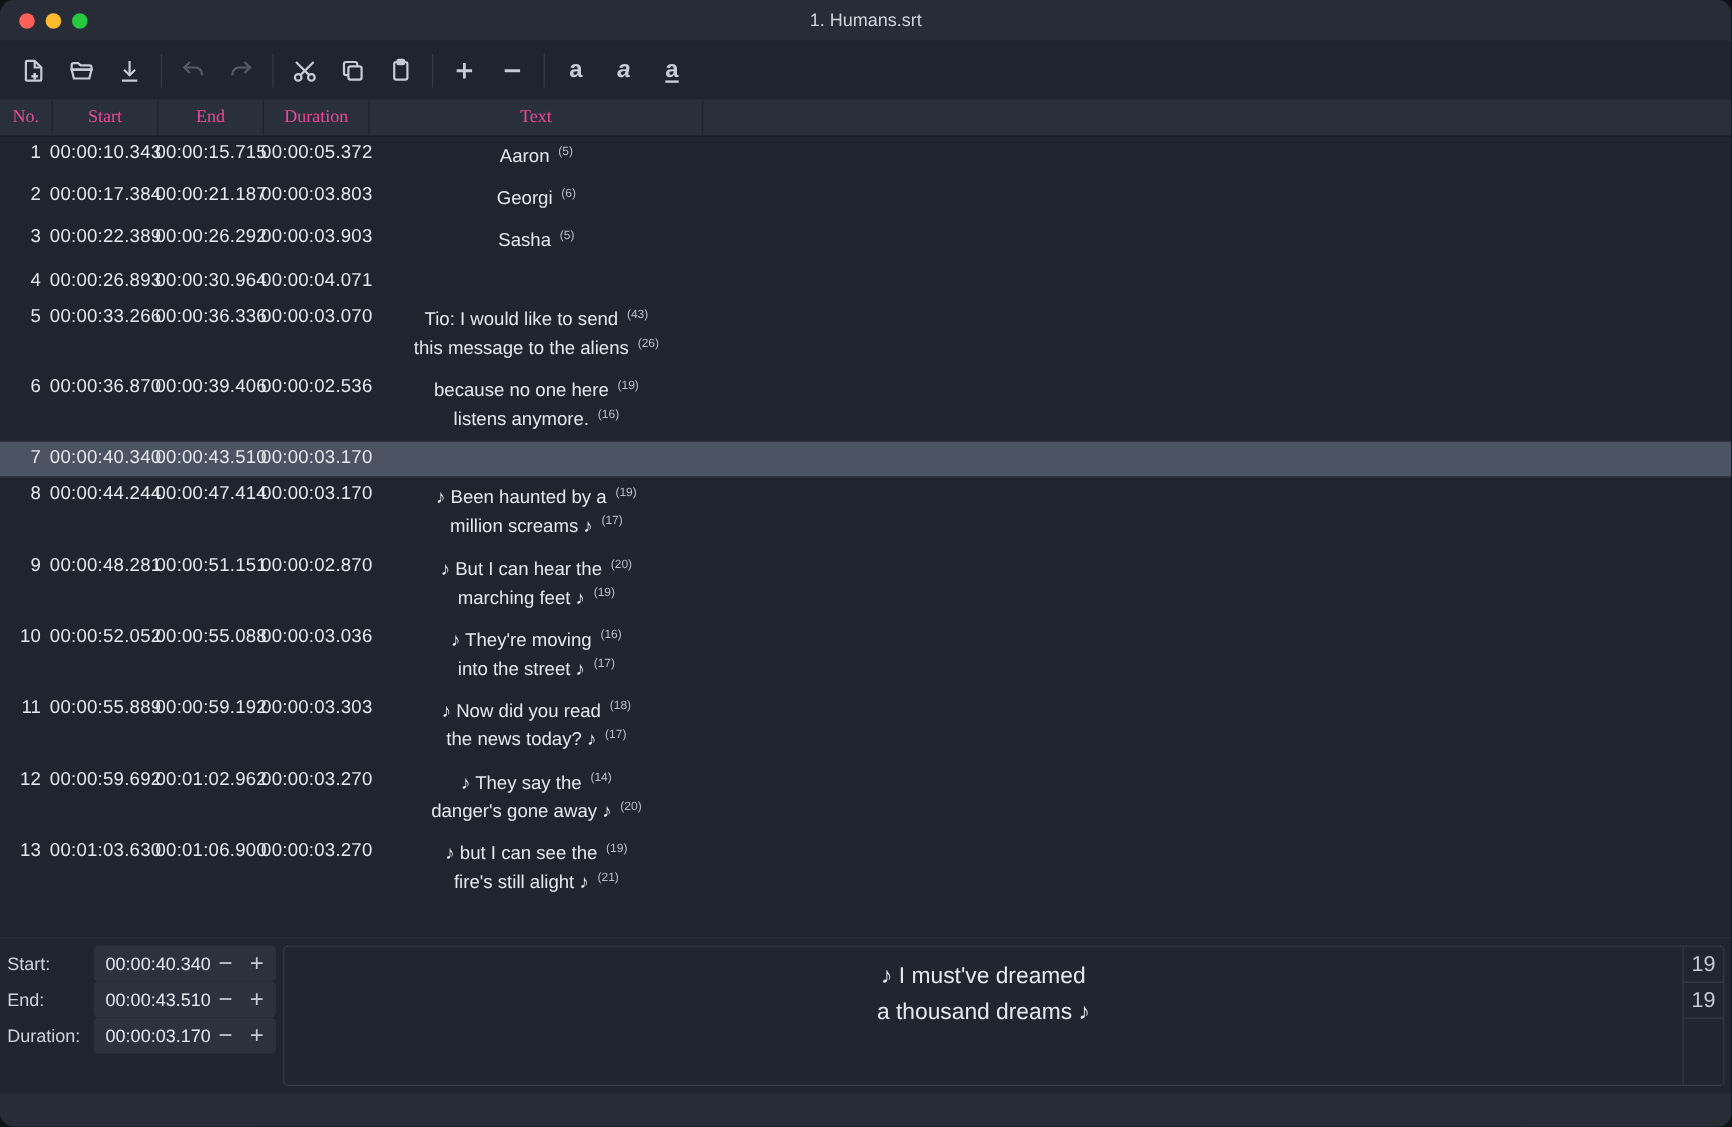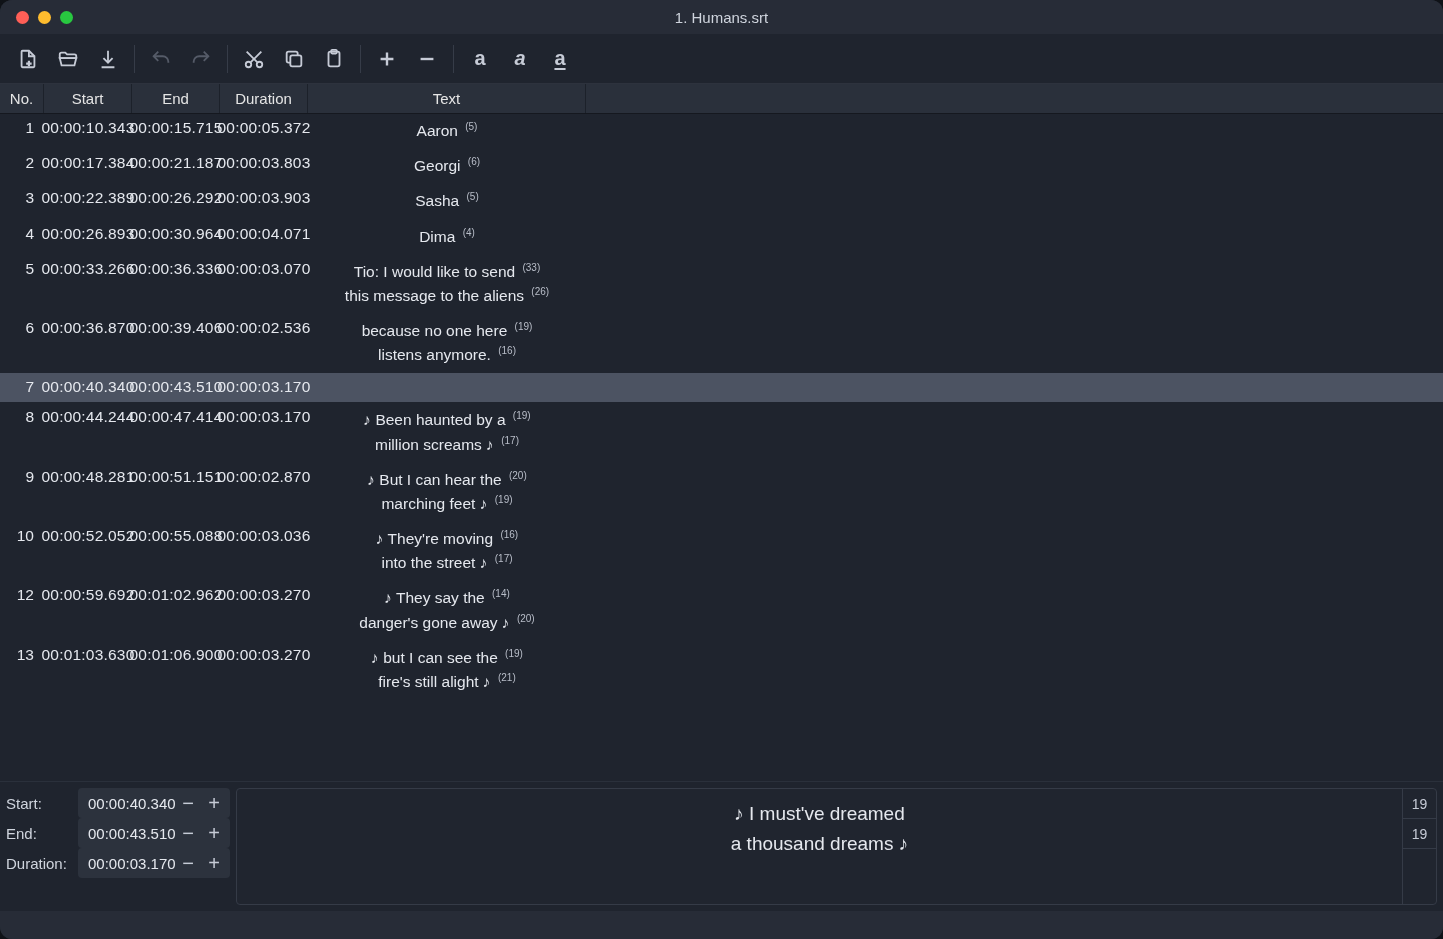--- a/index.html
+++ b/index.html
@@ -55,21 +55,21 @@
 .header-row {
   display: flex;
   height: 30px;
   background: #2a303b;
   border-bottom: 1px solid #15181f;
   flex-shrink: 0;
   font-size: 15px;
 }
 .header-row > div {
   display: flex; align-items: center; justify-content: center;
-  color: #e5e5e5; border-right: 1px solid #1c212a;
+  color: #ec4899; border-right: 1px solid #1c212a; font-family: Liberation Serif, serif;
 }
 .col-no { width: 44px; }
 .col-time { width: 88px; }
 .col-text { width: 278px; }
 .col-rest { flex: 1; border-right: none !important; }
 .rows { flex: 1; overflow-y: hidden; background: #1f242e; }
 .row {
   display: flex;
   min-height: 30px;
   border-bottom: 1px solid #1f242e;
@@ -111,21 +111,21 @@
 .spin-btn { width: 24px; height: 24px; display:flex; align-items:center; justify-content:center; color:#c6cbd6; font-size:20px; cursor:pointer; border-radius:3px;}
 .editor {
   flex: 1;
   background: #20252f;
   border: 1px solid #353b47;
   border-radius: 4px;
   display: flex;
 }
 .editor-text { flex: 1; padding: 10px 12px; font-size: 19px; color: #e5e8ee; text-align:center; line-height:1.6;}
 .count-col { width: 34px; border-left: 1px solid #353b47; display:flex; flex-direction:column;}
-.count-cell { flex:0 0 30px; border-bottom: 1px solid #353b47; display:flex; align-items:center; justify-content:center; font-size:14px; color:#c6cbd6;}
+.count-cell { flex:0 0 30px; border-bottom: 1px solid #353b47; display:flex; align-items:center; justify-content:center; font-size:18px; color:#c6cbd6;}
 .statusbar { height: 28px; background: #272c37; flex-shrink: 0; }
 </style>
 </head>
 <body>
 
 <div class="window">
 
   <div class="titlebar">
     <div class="traffic">
       <div class="dot red"></div>
@@ -256,35 +256,30 @@
             <span class="text-line">Sasha <sup>(5)</sup></span>
           </div>
         </div>
         <div class="cell col-rest"></div>
       </div>
       <div class="row">
         <div class="cell col-no">4</div>
         <div class="cell col-time">00:00:26.893</div>
         <div class="cell col-time">00:00:30.964</div>
         <div class="cell col-time">00:00:04.071</div>
-        <div class="cell col-text">
-          <div class="text-lines">
-            <span class="text-line">Dima <sup>(4)</sup></span>
-          </div>
-        </div>
         <div class="cell col-rest"></div>
       </div>
       <div class="row">
         <div class="cell col-no">5</div>
         <div class="cell col-time">00:00:33.266</div>
         <div class="cell col-time">00:00:36.336</div>
         <div class="cell col-time">00:00:03.070</div>
         <div class="cell col-text">
           <div class="text-lines">
-            <span class="text-line">Tio: I would like to send <sup>(33)</sup></span>
+            <span class="text-line">Tio: I would like to send <sup>(43)</sup></span>
             <span class="text-line">this message to the aliens <sup>(26)</sup></span>
           </div>
         </div>
         <div class="cell col-rest"></div>
       </div>
       <div class="row">
         <div class="cell col-no">6</div>
         <div class="cell col-time">00:00:36.870</div>
         <div class="cell col-time">00:00:39.406</div>
         <div class="cell col-time">00:00:02.536</div>
@@ -331,20 +326,33 @@
       </div>
       <div class="row">
         <div class="cell col-no">10</div>
         <div class="cell col-time">00:00:52.052</div>
         <div class="cell col-time">00:00:55.088</div>
         <div class="cell col-time">00:00:03.036</div>
         <div class="cell col-text">
           <div class="text-lines">
             <span class="text-line">♪ They're moving <sup>(16)</sup></span>
             <span class="text-line">into the street ♪ <sup>(17)</sup></span>
+          </div>
+        </div>
+        <div class="cell col-rest"></div>
+      </div>
+      <div class="row">
+        <div class="cell col-no">11</div>
+        <div class="cell col-time">00:00:55.889</div>
+        <div class="cell col-time">00:00:59.192</div>
+        <div class="cell col-time">00:00:03.303</div>
+        <div class="cell col-text">
+          <div class="text-lines">
+            <span class="text-line">♪ Now did you read <sup>(18)</sup></span>
+            <span class="text-line">the news today? ♪ <sup>(17)</sup></span>
           </div>
         </div>
         <div class="cell col-rest"></div>
       </div>
       <div class="row">
         <div class="cell col-no">12</div>
         <div class="cell col-time">00:00:59.692</div>
         <div class="cell col-time">00:01:02.962</div>
         <div class="cell col-time">00:00:03.270</div>
         <div class="cell col-text">

